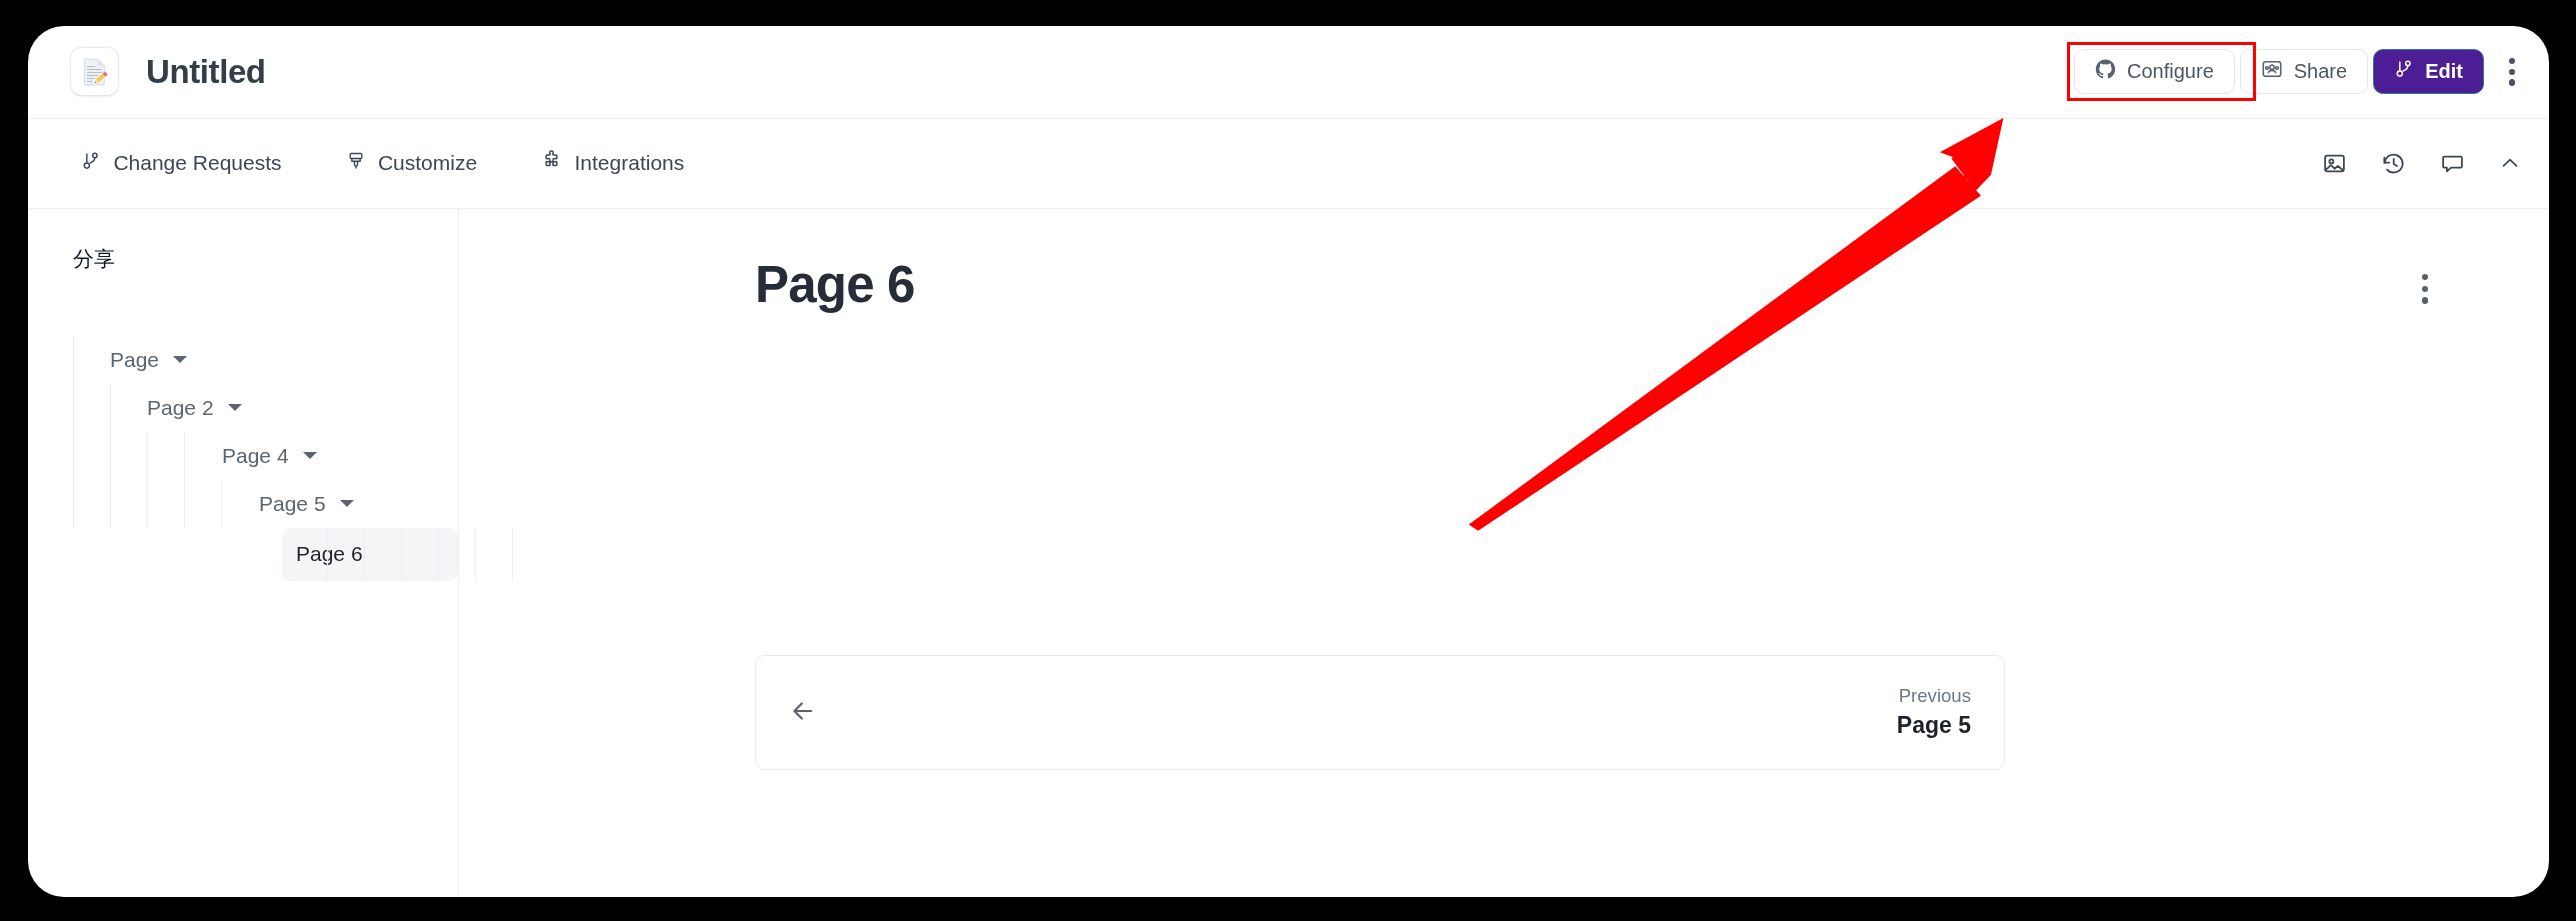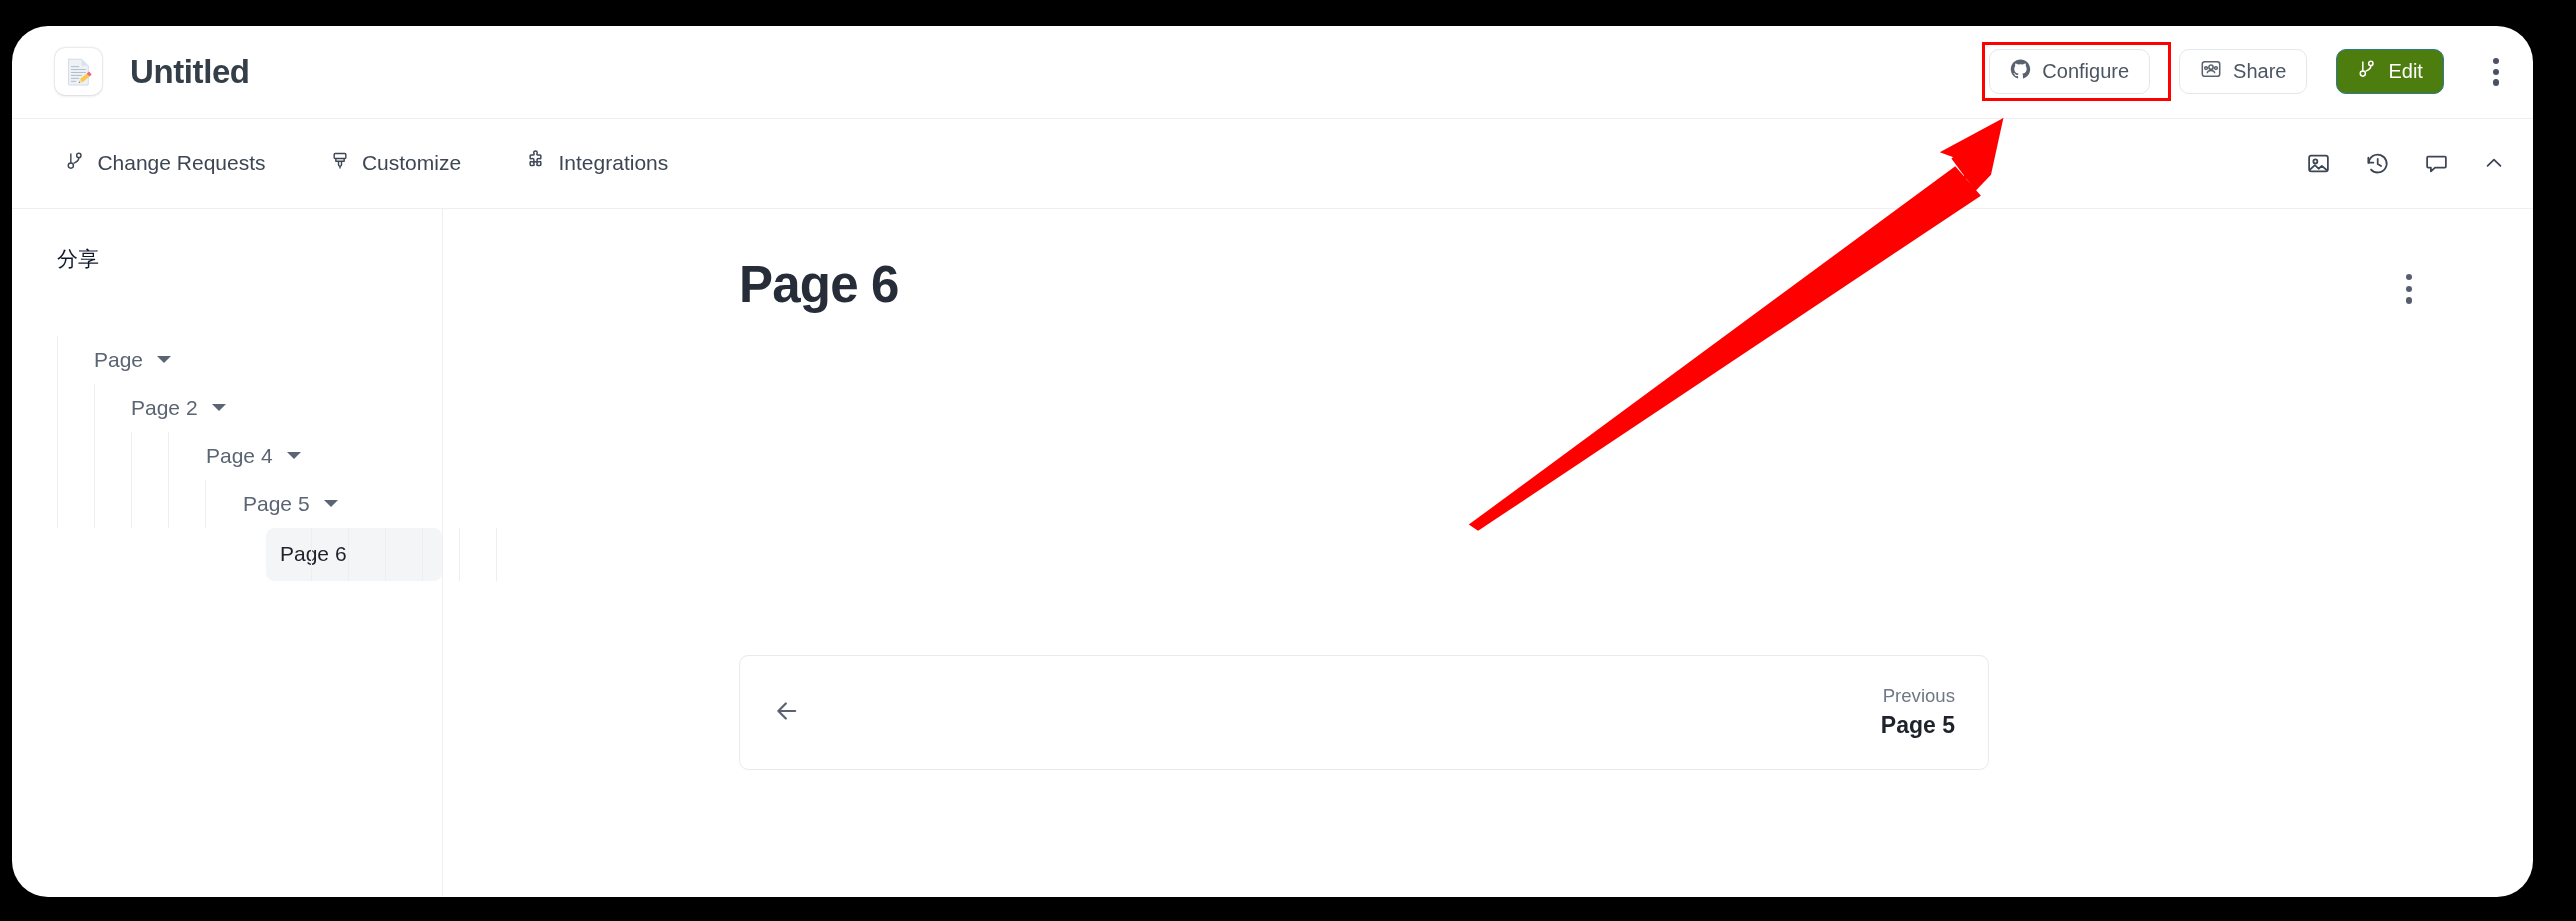--- a/index.html
+++ b/index.html
@@ -7,21 +7,21 @@
     width: 2576px;
     height: 922px;
     background: #000000;
     font-family: "Liberation Sans", sans-serif;
     overflow: hidden;
   }
 
   
   #app-window {
     position: absolute;
-    left: 12px;
+    left: 28px;
     top: 25.6px;
     width: 2521px;
     height: 871px;
     background: #ffffff;
     border-radius: 36px;
     overflow: hidden;
   }
 
   
   #header-bar {
@@ -45,39 +45,39 @@
     margin-left: 28px;
     font-size: 33px;
     font-weight: bold;
     color: #333e48;
     letter-spacing: -0.4px;
   }
   #header-actions {
     margin-left: auto;
     display: flex;
     align-items: center;
-    gap: 29px;
+    gap: 5px;
   }
   .hdr-btn {
     height: 45px;
     display: flex; align-items: center; gap: 11px;
     padding: 0 20px;
     border-radius: 10px;
     border: 1.6px solid #e3e6ea;
     background: #ffffff;
     font-size: 20px;
     color: #4c5663;
     cursor: pointer;
     white-space: nowrap;
   }
   .hdr-btn.primary {
-    background: #4d7c0f;
+    background: #4c1d95;
     border-color: #2c7a94;
     color: #ffffff;
-    font-weight: normal;
+    font-weight: bold;
   }
   #configure-wrap { position: relative; }
   #configure-highlight {
     position: absolute;
     left: -7px; top: -7px;
     width: 189px; height: 59px;
     border: 3.1px solid #ff0000;
     pointer-events: none;
   }
   #header-kebab-button {

